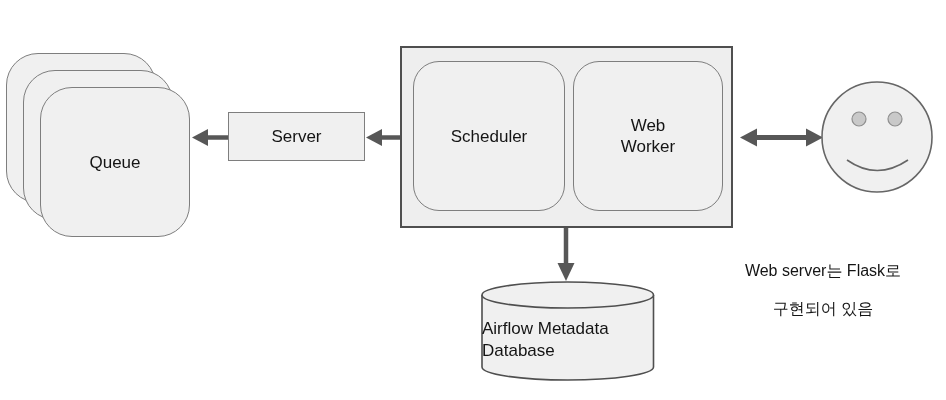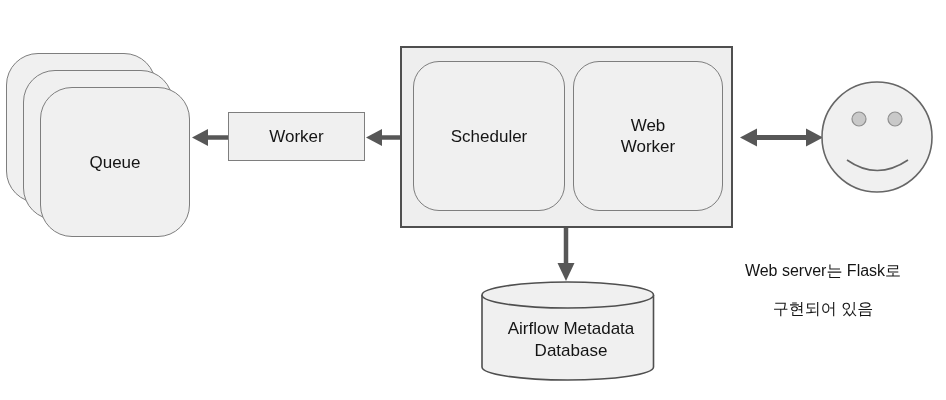--- a/index.html
+++ b/index.html
@@ -47,21 +47,21 @@
     background:var(--node-fill);border:1.6px solid var(--node-border);
     box-sizing:border-box;display:flex;align-items:center;justify-content:center;
     text-align:center;
   }
   .round-box.scheduler{left:11px;}
   .round-box.webserver{left:171px;width:150px;}
   .webserver .lbl{width:70px;}
 
   .lbl{font-size:17px;line-height:21px;}
   .db-label{
-    position:absolute;left:482px;top:318px;width:178px;text-align:center;
+    position:absolute;left:482px;top:318px;width:178px;text-align:left;
     font-size:17px;line-height:22px;white-space:pre-line;
   }
   .note{
     position:absolute;left:700px;top:252px;width:246px;text-align:center;
     font-size:16px;line-height:38px;white-space:pre-line;
   }
 </style>
 </head>
 <body>
 
@@ -103,21 +103,21 @@
     </g>
   </svg>
 
   <div class="card back"></div>
   <div class="card mid"></div>
   <div class="card front">
     <span class="lbl">Queue</span>
   </div>
 
   <div class="queue-box">
-    <span class="lbl">Worker</span>
+    <span class="lbl">Server</span>
   </div>
 
   <div class="container-box">
     <div class="round-box scheduler">
       <span class="lbl">Scheduler</span>
     </div>
     <div class="round-box webserver">
       <span class="lbl">Web Worker</span>
     </div>
   </div>

